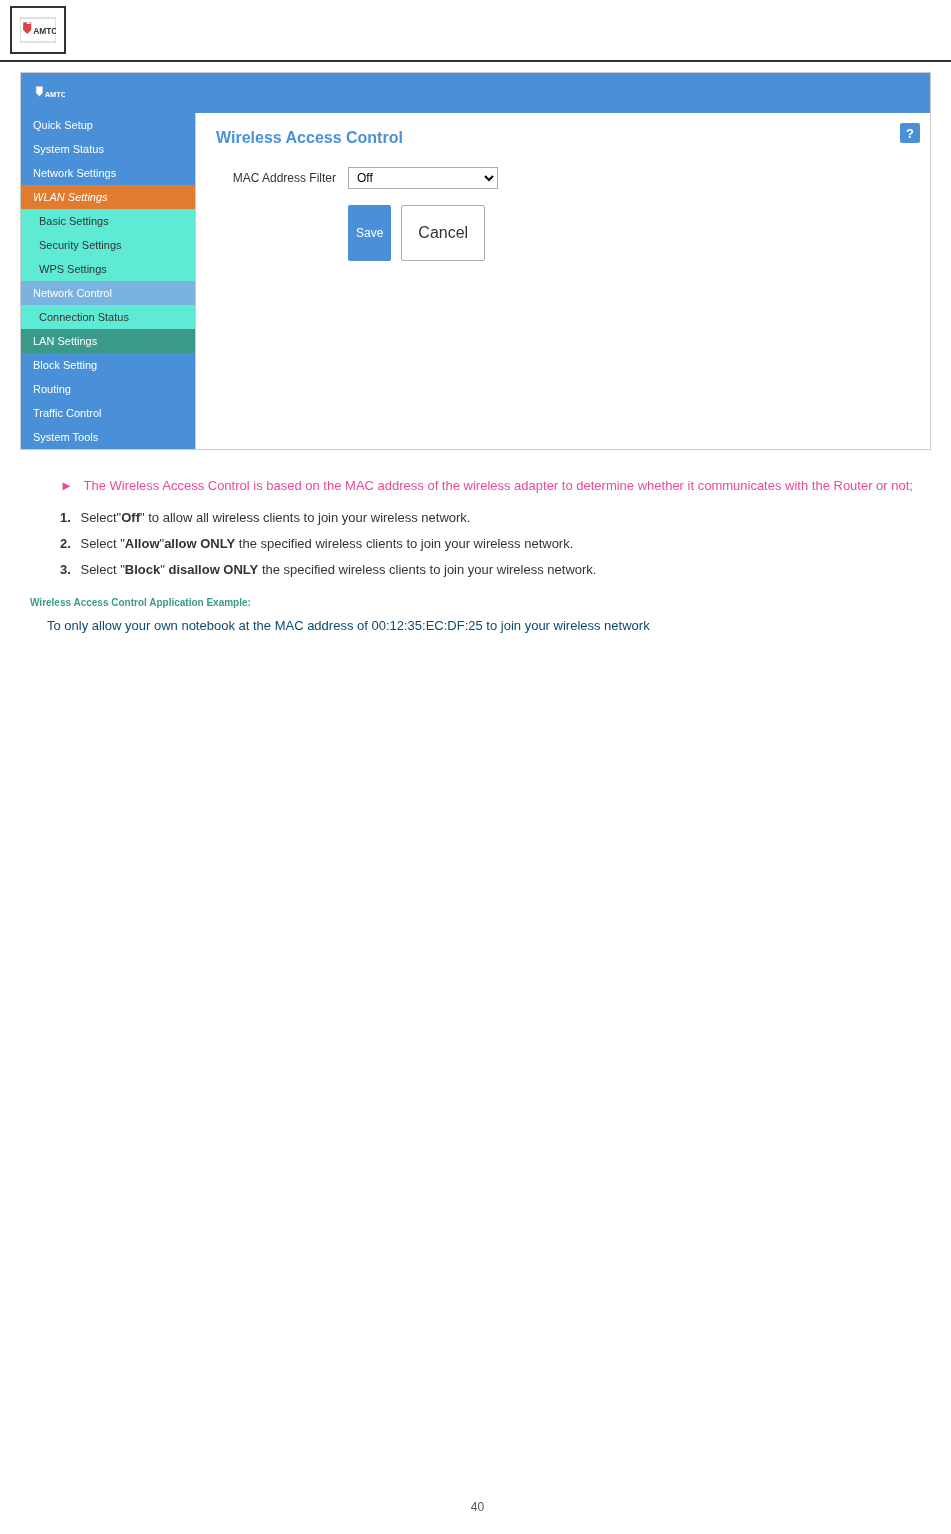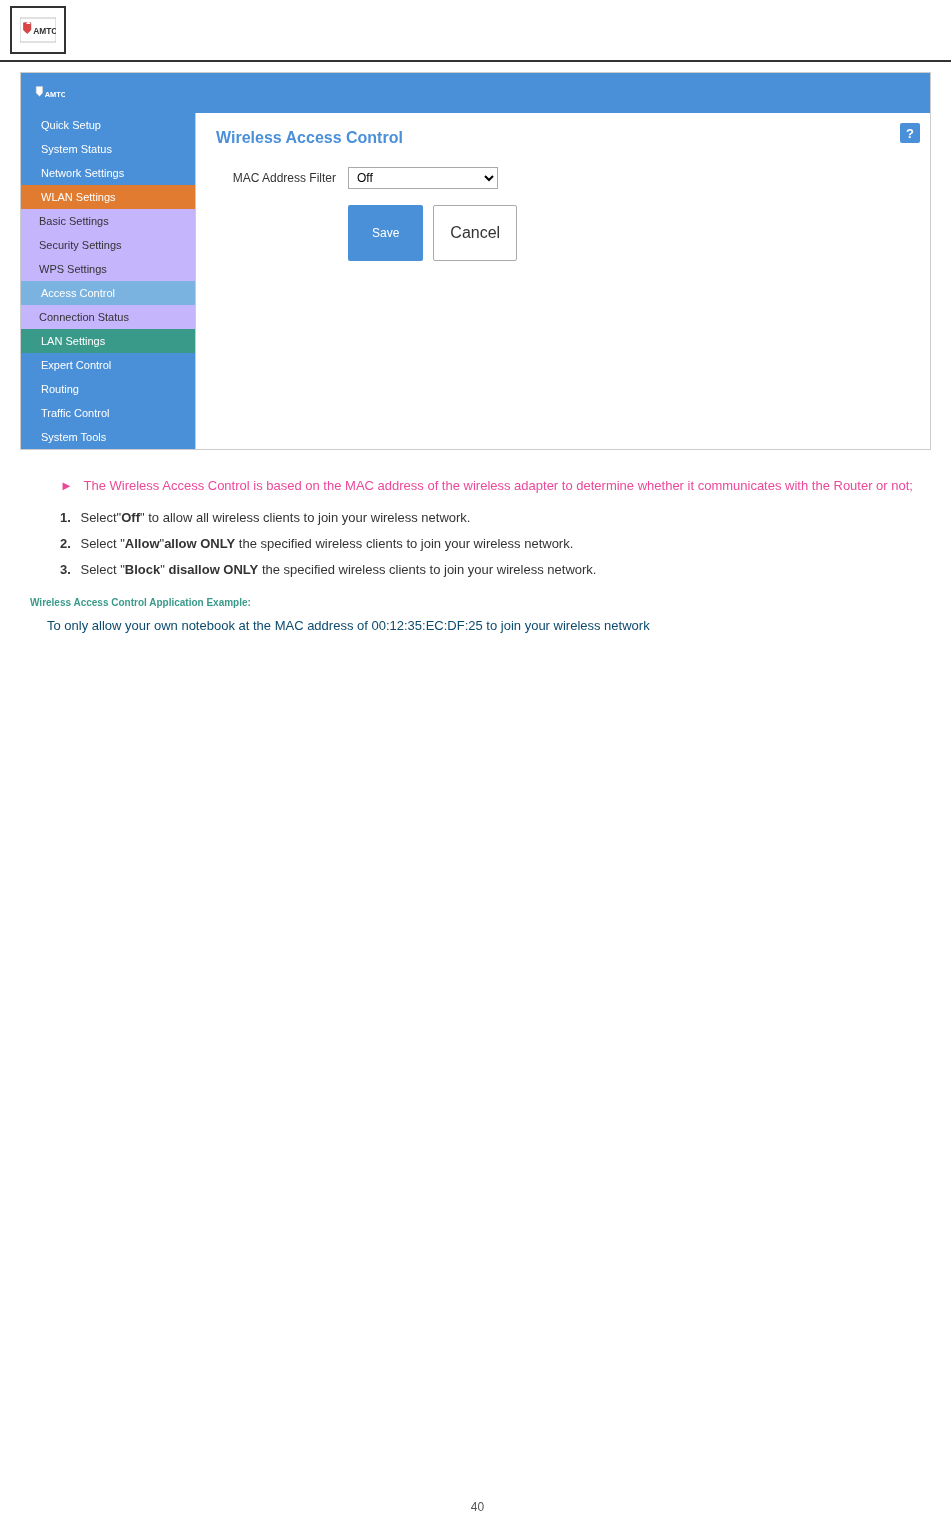--- a/index.html
+++ b/index.html
@@ -64,33 +64,34 @@
     }
 
     
     .sidebar {
       width: 175px;
       background: #fff;
       border-right: 1px solid #ccc;
       flex-shrink: 0;
     }
     .sidebar-item {
-      padding: 6px 20px;
+      padding: 6px 12px;
       font-size: 11px;
       cursor: pointer;
       color: #fff;
     }
     .sidebar-item.blue-bg {
       background: #4a90d9;
     }
     .sidebar-item.orange-bg {
       background: #e07b30;
+      font-style: italic;
     }
     .sidebar-item.sub {
-      background: #c4b5fd;
+      background: #5eead4;
       color: #333;
       padding-left: 18px;
     }
     .sidebar-item.active-item {
       background: #7ab3e0;
       color: #fff;
     }
     .sidebar-item.teal-bg {
       background: #3a9a8a;
       color: #fff;
@@ -146,21 +147,21 @@
     .btn-row {
       display: flex;
       gap: 10px;
       margin-top: 10px;
       padding-left: 132px;
     }
     .btn-save {
       background: #4a90d9;
       color: #fff;
       border: none;
-      padding: 4px 24px;
+      padding: 4px 8px;
       font-size: 12px;
       cursor: pointer;
       border-radius: 2px;
     }
     .btn-cancel {
       background: #fff;
       color: #333;
       border: 1px solid #aaa;
       padding: 18px 16px;
       font-size: 16px;
@@ -271,30 +272,30 @@
         <div class="sidebar-item sub">
           <span>Basic Settings</span>
         </div>
         <div class="sidebar-item sub">
           <span>Security Settings</span>
         </div>
         <div class="sidebar-item sub">
           <span>WPS Settings</span>
         </div>
         <div class="sidebar-item active-item">
-          <span>Access Control</span>
+          <span>Network Control</span>
         </div>
         <div class="sidebar-item sub">
           <span>Connection Status</span>
         </div>
         <div class="sidebar-item teal-bg">
           <span>LAN Settings</span>
         </div>
         <div class="sidebar-item blue-bg">
-          <span>Expert Control</span>
+          <span>Block Setting</span>
         </div>
         <div class="sidebar-item blue-bg">
           <span>Routing</span>
         </div>
         <div class="sidebar-item blue-bg">
           <span>Traffic Control</span>
         </div>
         <div class="sidebar-item blue-bg">
           <span>System Tools</span>
         </div>

